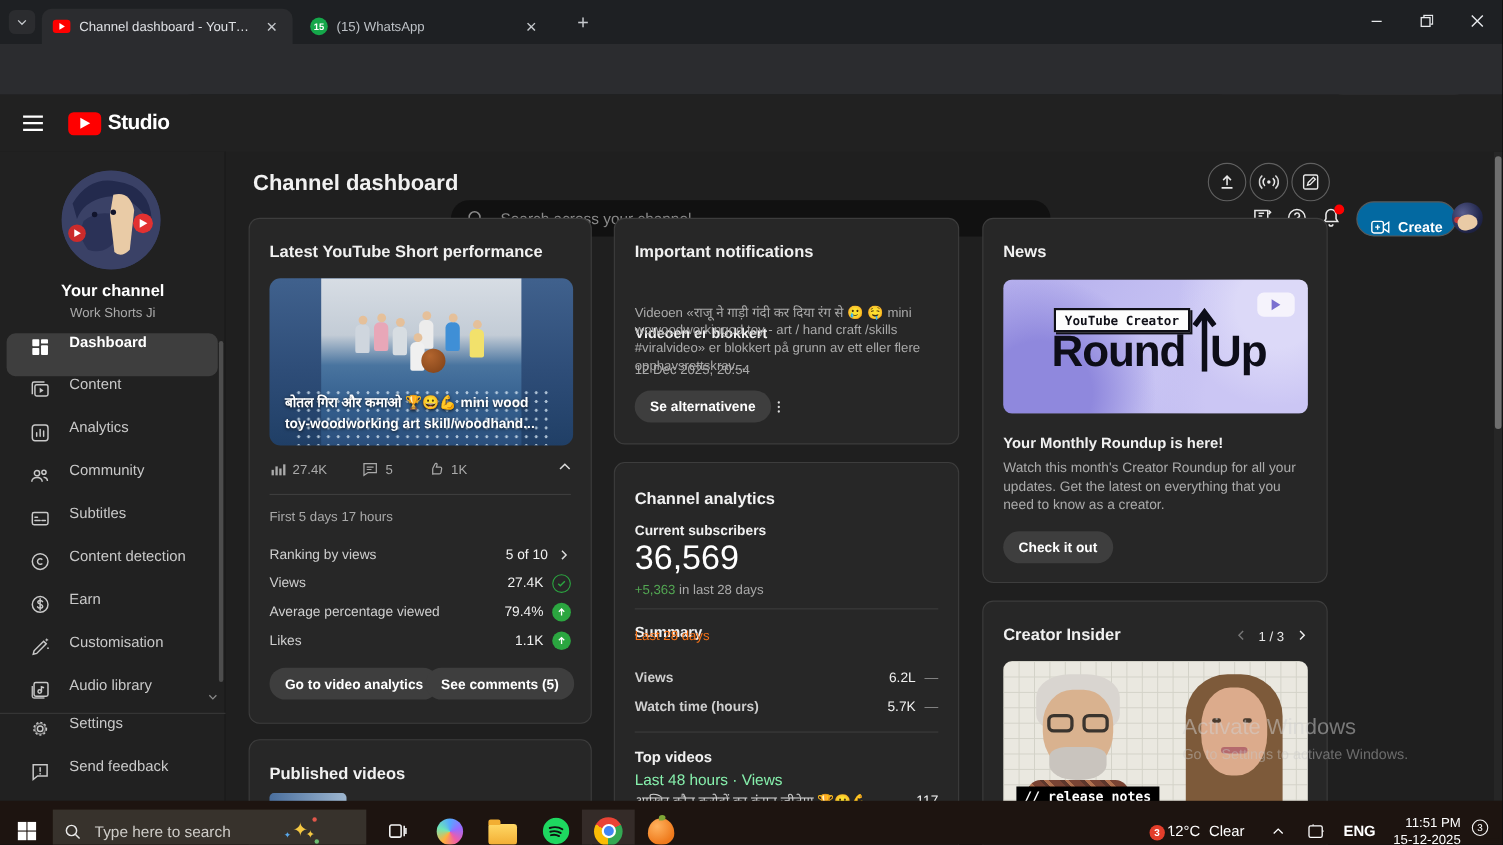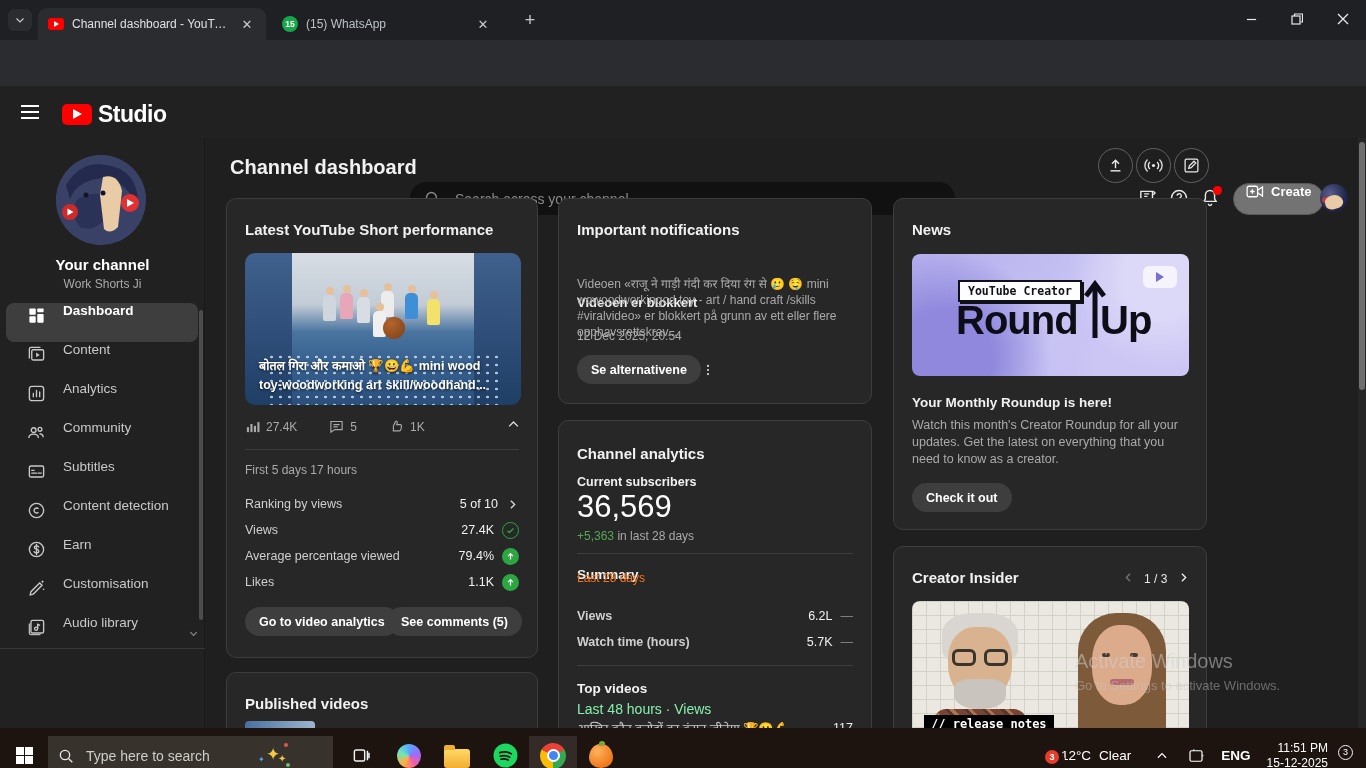--- a/index.html
+++ b/index.html
@@ -27,25 +27,25 @@
   .url{font-size:13.5px;color:#e8eaed;white-space:nowrap;}
   .url .path{color:#9aa0a6;}
   .verify{position:absolute;left:1204px;top:46px;height:33px;border-radius:17px;background:#3c3d40;display:flex;align-items:center;padding:0 14px 0 5px;}
   .verify .av{width:24px;height:24px;border-radius:50%;background:#1d1e21;border:1.5px dashed #8a8f94;color:#79b6d8;font-size:12px;font-weight:700;display:flex;align-items:center;justify-content:center;margin-right:8px;box-sizing:border-box;}
   .verify .vt{font-size:13px;color:#e8eaed;font-weight:600;}
 
   
   .ythead{position:absolute;left:0;top:86px;width:1366px;height:52px;background:#212121;}
   .ytlogo-rect{width:30px;height:21px;background:#f00;border-radius:5px;position:relative;}
   .ytlogo-rect::after{content:"";position:absolute;left:11px;top:5px;border-left:9px solid #fff;border-top:5.5px solid transparent;border-bottom:5.5px solid transparent;}
-  .brand{font-size:23px;font-weight:700;color:#fff;letter-spacing:-0.5px;}
+  .brand{font-size:19px;font-weight:700;color:#fff;letter-spacing:-0.5px;}
   .studio-search{position:absolute;left:410px;top:96px;width:545px;height:33px;border-radius:17px;background:#111;display:flex;align-items:center;padding:0 14px;box-sizing:border-box;}
   .studio-search input{background:transparent;border:none;outline:none;color:#e8e8e8;font-size:14px;margin-left:12px;width:100%;font-family:inherit;}
   .studio-search input::placeholder{color:#8a8a8a;}
-  .createbtn{position:absolute;left:1233px;top:97px;height:30px;border:1px solid #595959;border-radius:16px;display:flex;align-items:flex-start;padding:0 12px;color:#fff;font-size:13px;font-weight:600;gap:7px;background:#737373;}
+  .createbtn{position:absolute;left:1233px;top:97px;height:30px;border:1px solid #595959;border-radius:16px;display:flex;align-items:flex-end;padding:0 12px;color:#fff;font-size:13px;font-weight:600;gap:7px;background:#0369a1;}
   .hdr-avatar{width:28px;height:28px;border-radius:50%;background:radial-gradient(circle at 35% 35%, #5a5f8f, #23284d 60%, #12152e);position:relative;overflow:hidden;}
   .hdr-avatar::after{content:"";position:absolute;left:5px;top:11px;width:18px;height:14px;background:#e9cba6;border-radius:45% 55% 40% 40%;transform:rotate(-14deg);}
   .hdr-avatar::before{content:"";position:absolute;left:2px;top:13px;width:7px;height:6px;background:#c23b3b;border-radius:50%;}
 
   
   .sidebar{position:absolute;left:0;top:138px;width:205px;height:590px;background:#212121;border-right:1px solid #191919;box-sizing:border-box;}
   .ch-avatar{position:absolute;left:56px;top:17px;width:90px;height:90px;border-radius:50%;overflow:hidden;background:#394064;}
   .menu-item{position:absolute;left:0;width:205px;height:39px;display:flex;align-items:flex-start;color:#c9c9c9;}
   .menu-item .lbl{font-size:13.5px;margin-left:15px;}
   .menu-item .micon{width:24px;height:24px;margin-left:24px;flex:none;}
@@ -379,20 +379,39 @@
           </svg>
       </span>
       <span class="lbl">Audio library</span>
     </div>
     <div class="abs ico" style="left:188px;top:490px;color:#8a8a8a;">
       <svg width="11" height="11" viewBox="0 0 24 24" fill="none" stroke="currentColor" stroke-width="2.6">
           <path d="M5 9l7 7 7-7"></path>
         </svg>
     </div>
     <div class="side-div" style="top:510px;"></div>
+    <div class="menu-item" style="top:512px;">
+      <span class="micon ico">
+        <svg width="19" height="19" viewBox="0 0 24 24" fill="none" stroke="currentColor" stroke-width="1.7">
+            <circle cx="12" cy="12" r="3.2"></circle>
+            <circle cx="12" cy="12" r="7.2" stroke-dasharray="2.4 2.35"></circle>
+            <circle cx="12" cy="12" r="6" opacity="0.55"></circle>
+          </svg>
+      </span>
+      <span class="lbl">Settings</span>
+    </div>
+    <div class="menu-item" style="top:551px;">
+      <span class="micon ico">
+        <svg width="19" height="19" viewBox="0 0 24 24" fill="none" stroke="currentColor" stroke-width="1.7">
+            <path d="M4 4h16v13H9l-5 4z"></path>
+            <path d="M12 7.5v4M12 14.2v.6" stroke-linecap="round"></path>
+          </svg>
+      </span>
+      <span class="lbl">Send feedback</span>
+    </div>
 
     <div class="abs" style="left:199px;top:172px;width:4px;height:310px;background:#4d4d4d;border-radius:2px;"></div>
   </div>
 
   <div class="abs page-title" style="left:230px;top:156px;">Channel dashboard</div>
   <div class="abs cbtn ico" style="left:1098px;top:148px;">
     <svg width="17" height="17" viewBox="0 0 24 24" fill="none" stroke="currentColor" stroke-width="2">
         <path d="M12 16V5M7 9.5L12 4.5l5 5"></path>
         <path d="M5 19.5h14"></path>
       </svg>

